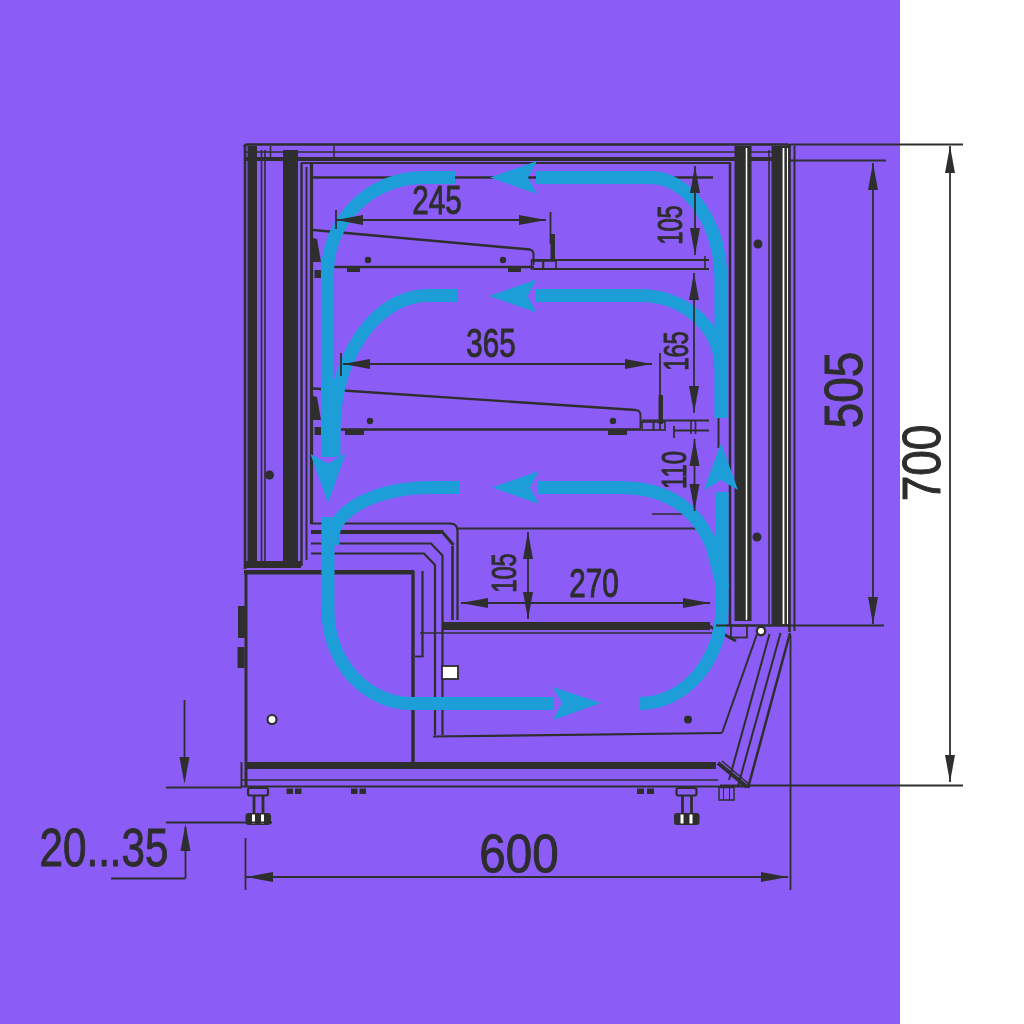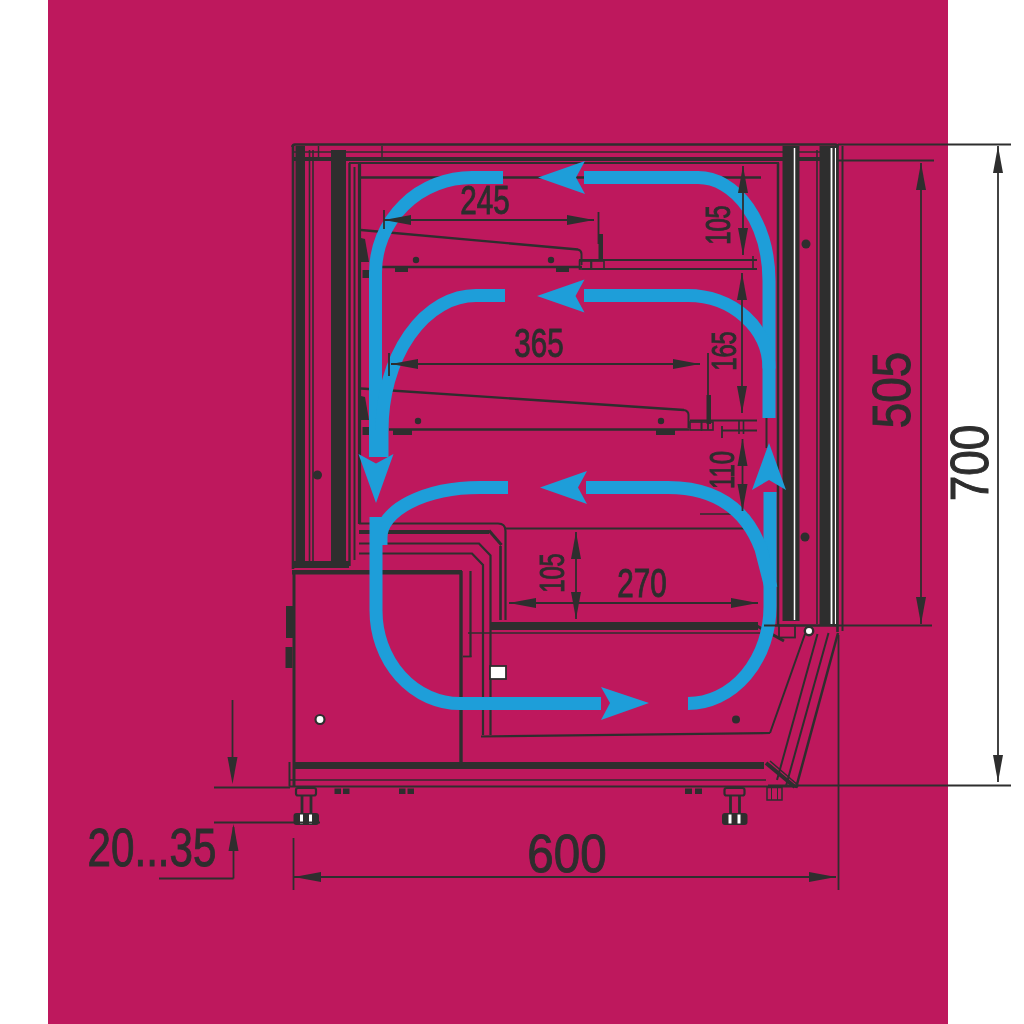--- a/index.html
+++ b/index.html
@@ -1,16 +1,16 @@
 <!DOCTYPE html>
 <html><head>
 <meta charset="utf-8">
 <style>
   html,body{margin:0;padding:0;background:#ffffff;}
-  .wrap{width:900px;height:1024px;position:relative;background:#be185d;margin-left:48px;}
+  .wrap{width:900px;height:1024px;position:relative;background:#8b5cf6;}
   svg{display:block;}
   text{font-family:"Liberation Sans", sans-serif; fill:#2d2d2d; -webkit-font-smoothing:antialiased;}
 </style>
 </head>
 <body>
 <div class="wrap">
 <svg width="1024" height="1024" viewBox="0 0 1024 1024" fill="none" stroke-linecap="butt">
 <g stroke="#2e2e2e">
 
 <g>

